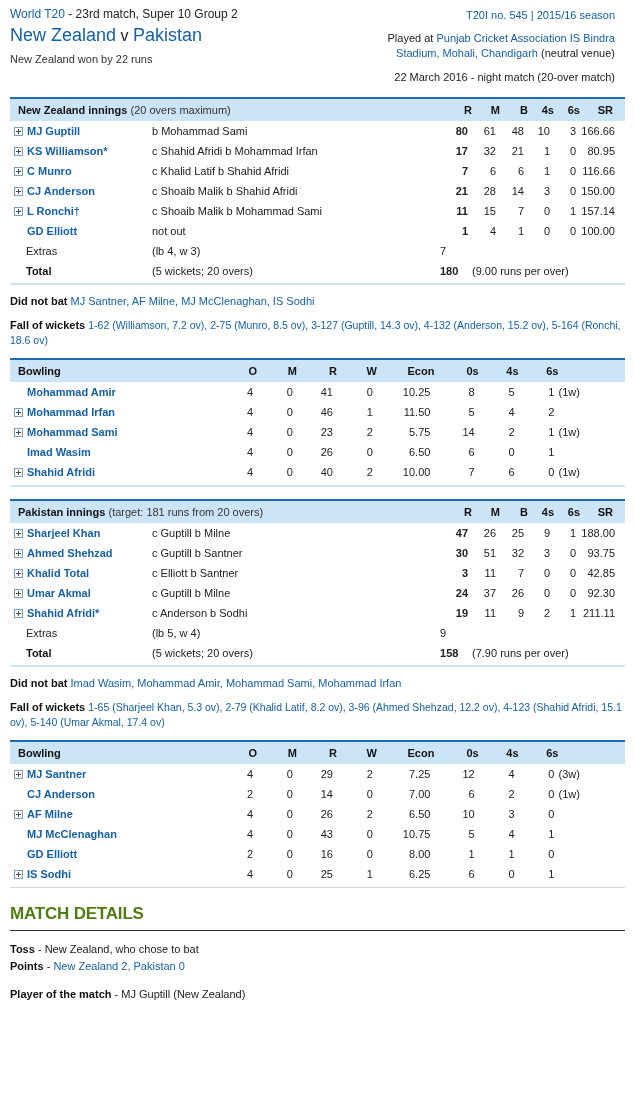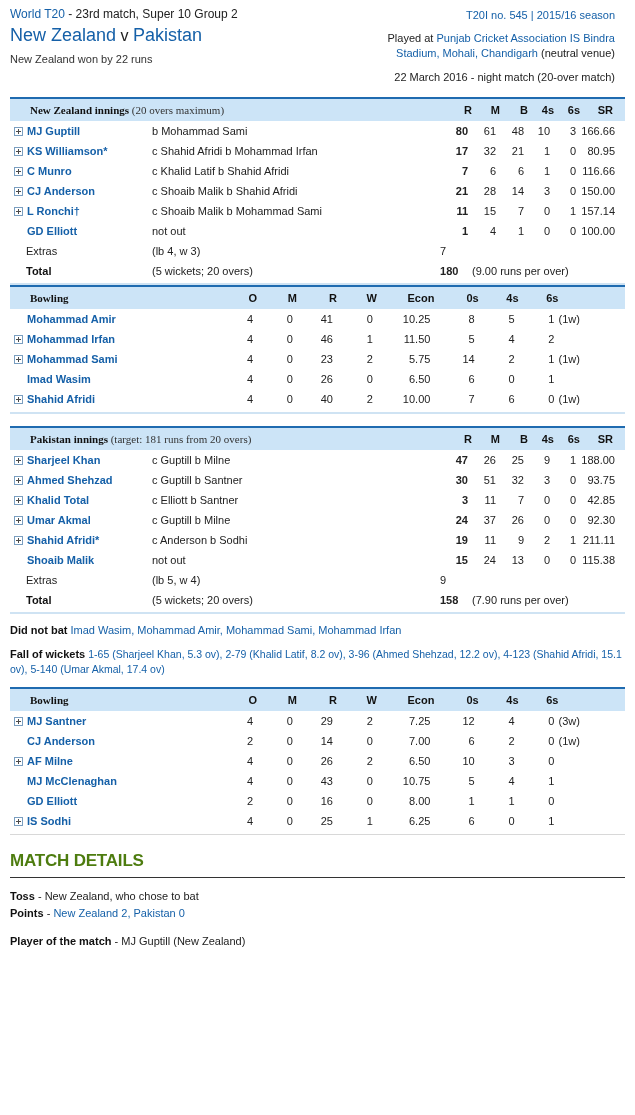--- a/index.html
+++ b/index.html
@@ -75,22 +75,21 @@
     height: 22px;
     font-size: 11px;
     font-weight: bold;
     color: #111111;
     text-align: right;
     padding-right: 4px;
   }
   .hdr-top { border-top: 2px solid #1f6bb0; }
   .hdr-row th.hdr-title {
     text-align: left;
-    padding-left: 20px;
-    font-family: Liberation Serif, serif;
+    padding-left: 8px;
   }
   .hdr-title .sub {
     font-weight: normal;
     color: #333333;
   }
   .hdr-row th.pad-right { padding-right: 12px; }
 
   tr.bat-row td, tr.bowl-row td {
     height: 20px;
     font-size: 11px;
@@ -325,20 +324,22 @@
             <tr class="total-row">
               <td class="c-name">Total</td>
               <td class="c-dis">(5 wickets; 20 overs)</td>
               <td class="num runs">180</td>
               <td class="rpo" colspan="5">(9.00 runs per over)</td>
             </tr>
           </tbody>
         </table>
       </div>
       <div class="rule-blue"></div>
+      <div class="note-line"><span class="lbl">Did not bat </span><span>MJ Santner, AF Milne, MJ McClenaghan, IS Sodhi</span></div>
+      <div class="fow-line"><span class="lbl">Fall of wickets </span><span>1-62 (Williamson, 7.2 ov), 2-75 (Munro, 8.5 ov), 3-127 (Guptill, 14.3 ov), 4-132 (Anderson, 15.2 ov), 5-164 (Ronchi, 18.6 ov)</span></div>
       <div class="innings-block">
         <table class="sc">
           <colgroup>
             <col style="width:185px">
             <col style="width:38px">
             <col style="width:36px">
             <col style="width:36px">
             <col style="width:36px">
             <col style="width:52px">
             <col style="width:40px">
@@ -488,30 +489,20 @@
             <tr class="bat-row">
               <td class="c-name"><span class="plus-box"></span><span class="nm">Shahid Afridi*</span></td>
               <td class="c-dis">c Anderson b Sodhi</td>
               <td class="num runs">19</td>
               <td class="num">11</td>
               <td class="num">9</td>
               <td class="num">2</td>
               <td class="num">1</td>
               <td class="num pad-right">211.11</td>
             </tr>
-            <tr class="bat-row">
-              <td class="c-name"><span class="plus-spacer"></span><span class="nm">Shoaib Malik</span></td>
-              <td class="c-dis">not out</td>
-              <td class="num runs">15</td>
-              <td class="num">24</td>
-              <td class="num">13</td>
-              <td class="num">0</td>
-              <td class="num">0</td>
-              <td class="num pad-right">115.38</td>
-            </tr>
             <tr class="extras-row">
               <td class="c-name">Extras</td>
               <td class="c-dis">(lb 5, w 4)</td>
               <td class="num runs">9</td>
               <td colspan="5"></td>
             </tr>
             <tr class="total-row">
               <td class="c-name">Total</td>
               <td class="c-dis">(5 wickets; 20 overs)</td>
               <td class="num runs">158</td>

